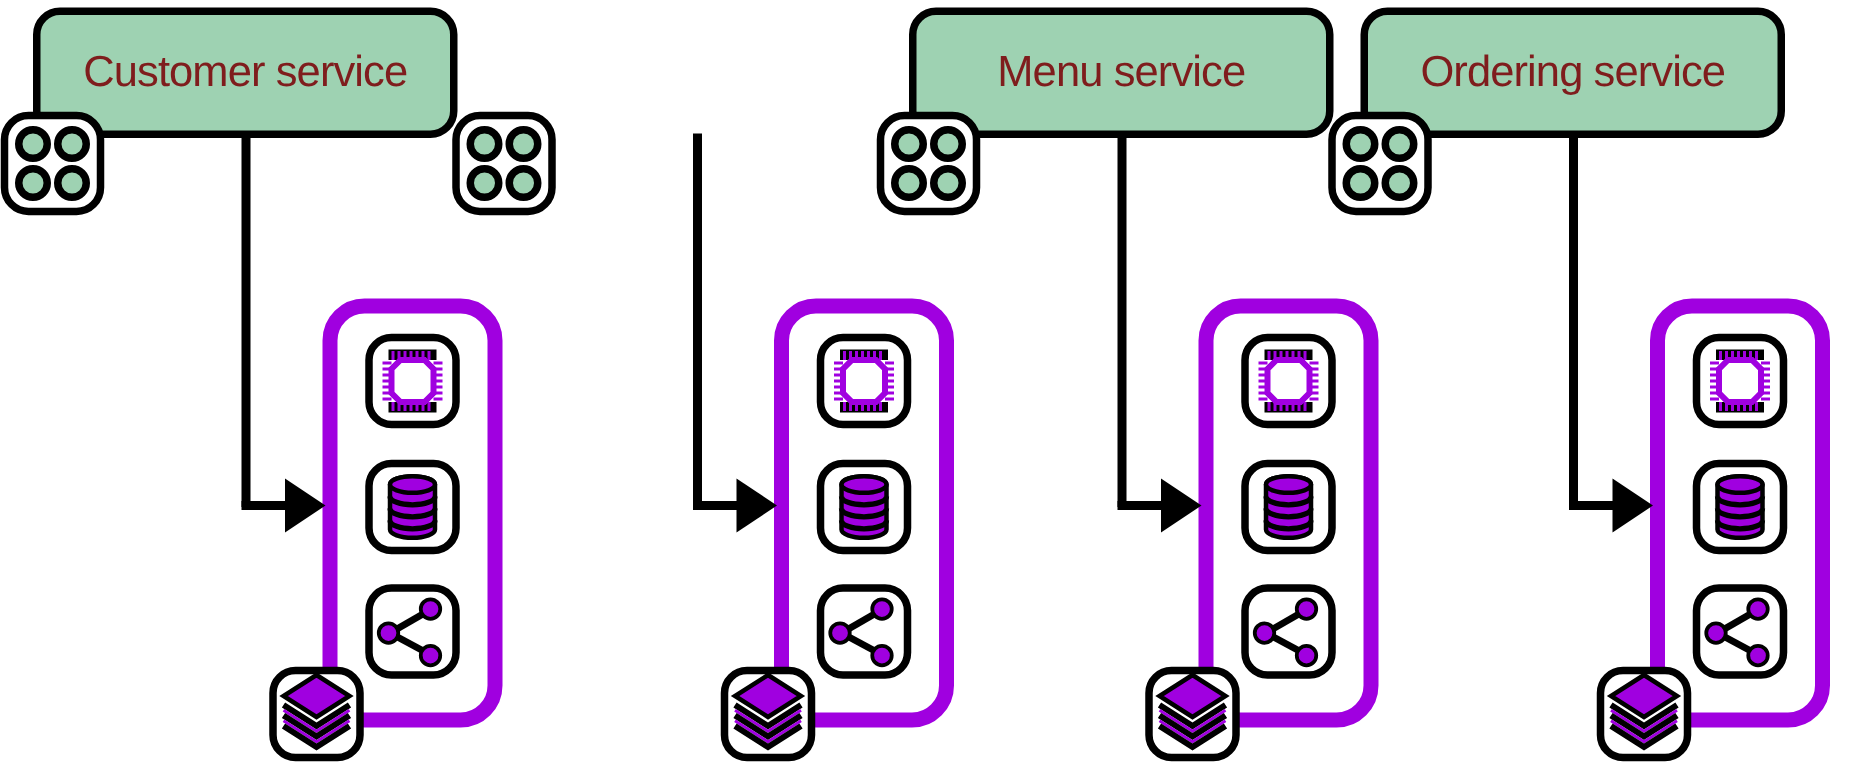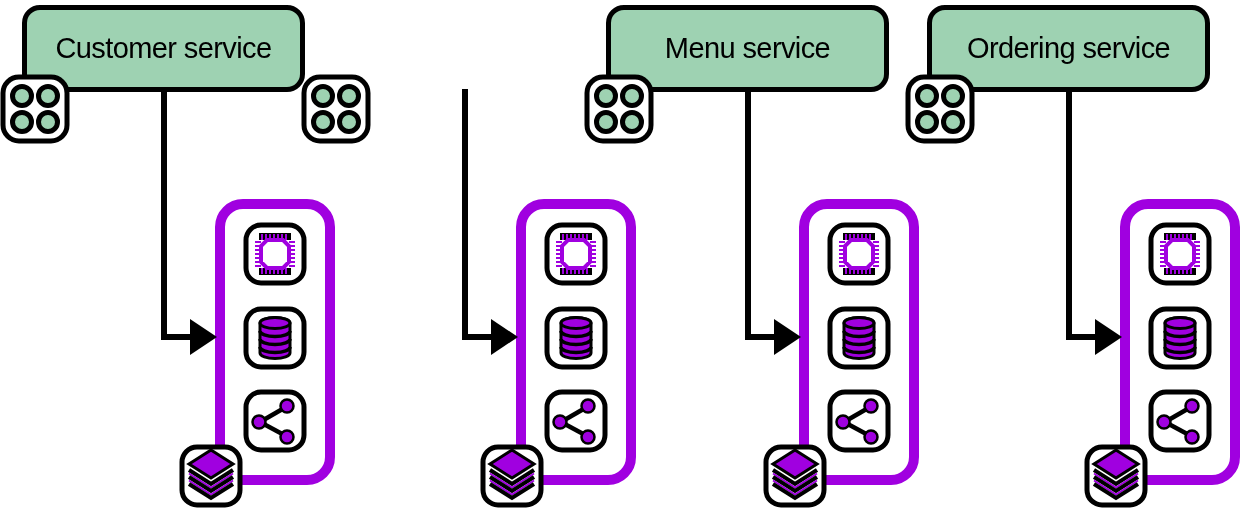--- a/index.html
+++ b/index.html
@@ -10,21 +10,21 @@
   }
   html,body{margin:0;padding:0;background:#fff;}
   .canvas{position:relative;width:1241px;height:511px;background:#fff;overflow:hidden;
           font-family:"Liberation Sans",sans-serif;}
   .group{position:absolute;top:0;width:336px;height:511px;}
 
   
   .service-box{position:absolute;left:22px;top:5px;width:283px;height:87px;box-sizing:border-box;
     background:var(--service-fill);border:5px solid var(--line-black);border-radius:18px;
     display:flex;align-items:center;justify-content:center;z-index:1;}
-  .service-label{font-size:29px;font-weight:500;letter-spacing:-0.6px;color:#000000;white-space:nowrap;}
+  .service-label{font-size:29px;font-weight:500;letter-spacing:-0.6px;color:#7f1d1d;white-space:nowrap;}
 
   
   .apps-icon{position:absolute;left:0;top:74px;width:70px;height:70px;z-index:2;}
 
   
   .v-line{position:absolute;left:161px;top:89px;width:6px;height:249px;background:var(--line-black);}
   .h-line{position:absolute;left:161px;top:334px;width:32px;height:6px;background:var(--line-black);}
   .arrowhead{position:absolute;left:190px;top:319px;width:0;height:0;
     border-top:18px solid transparent;border-bottom:18px solid transparent;
     border-left:27px solid var(--line-black);z-index:3;}
@@ -301,21 +301,21 @@
       <path d="M10 26 L32 40 L54 26" stroke="#000" stroke-width="4" fill="none"></path>
       <path d="M10 29.5 L32 43.5 L54 29.5" class="ps" stroke-width="2" fill="none"></path>
       <path d="M10 33 L32 47 L54 33" stroke="#000" stroke-width="4" fill="none"></path>
       <path d="M10 36.5 L32 50.5 L54 36.5" class="ps" stroke-width="2" fill="none"></path>
       <path d="M10 40 L32 54 L54 40" stroke="#000" stroke-width="4" fill="none"></path>
       <polygon points="32,6 54,20 32,34 10,20" class="pf" stroke="#000" stroke-width="3"></polygon>
     </svg>
 
   </div>
 
-  <div class="group" style="left: 905px;">
+  <div class="group" style="left: 885px;">
 
     <div class="v-line"></div>
     <div class="h-line"></div>
     <div class="arrowhead"></div>
 
     <div class="service-box">
       <span class="service-label">Ordering service</span>
     </div>
 
     <svg class="apps-icon" viewBox="0 0 70 70" width="70" height="70">

